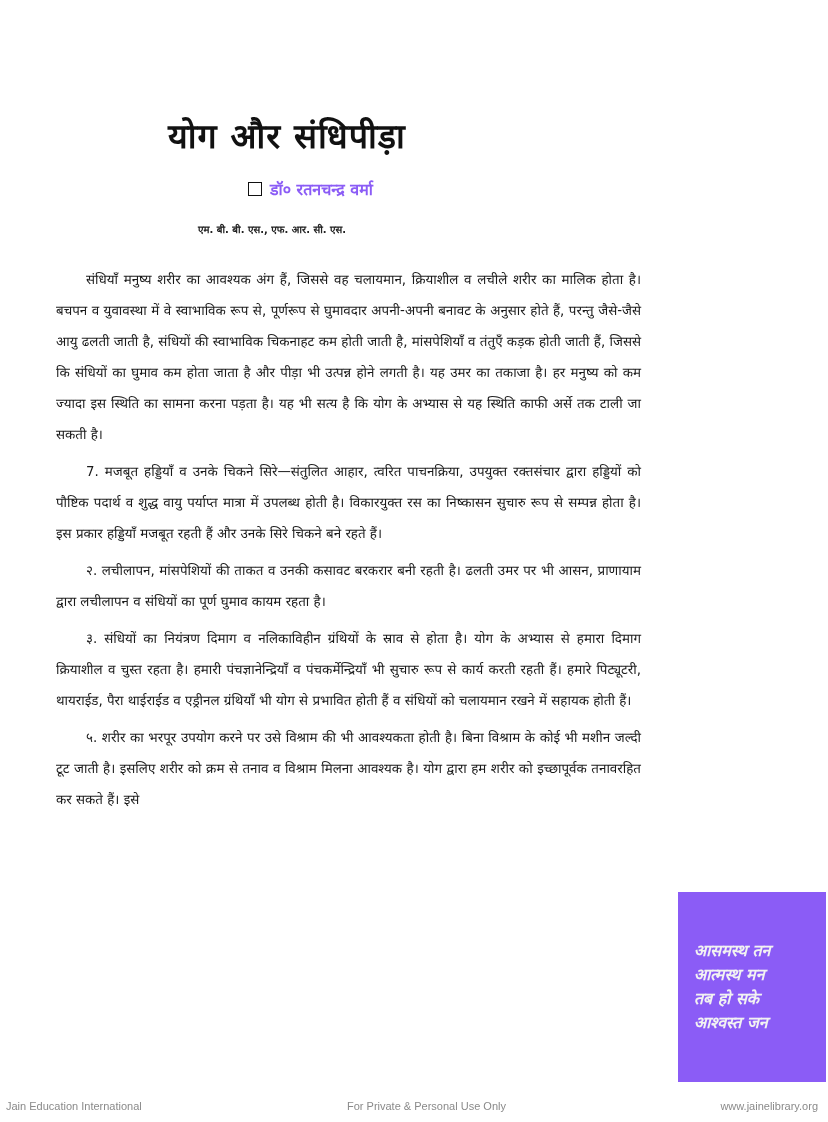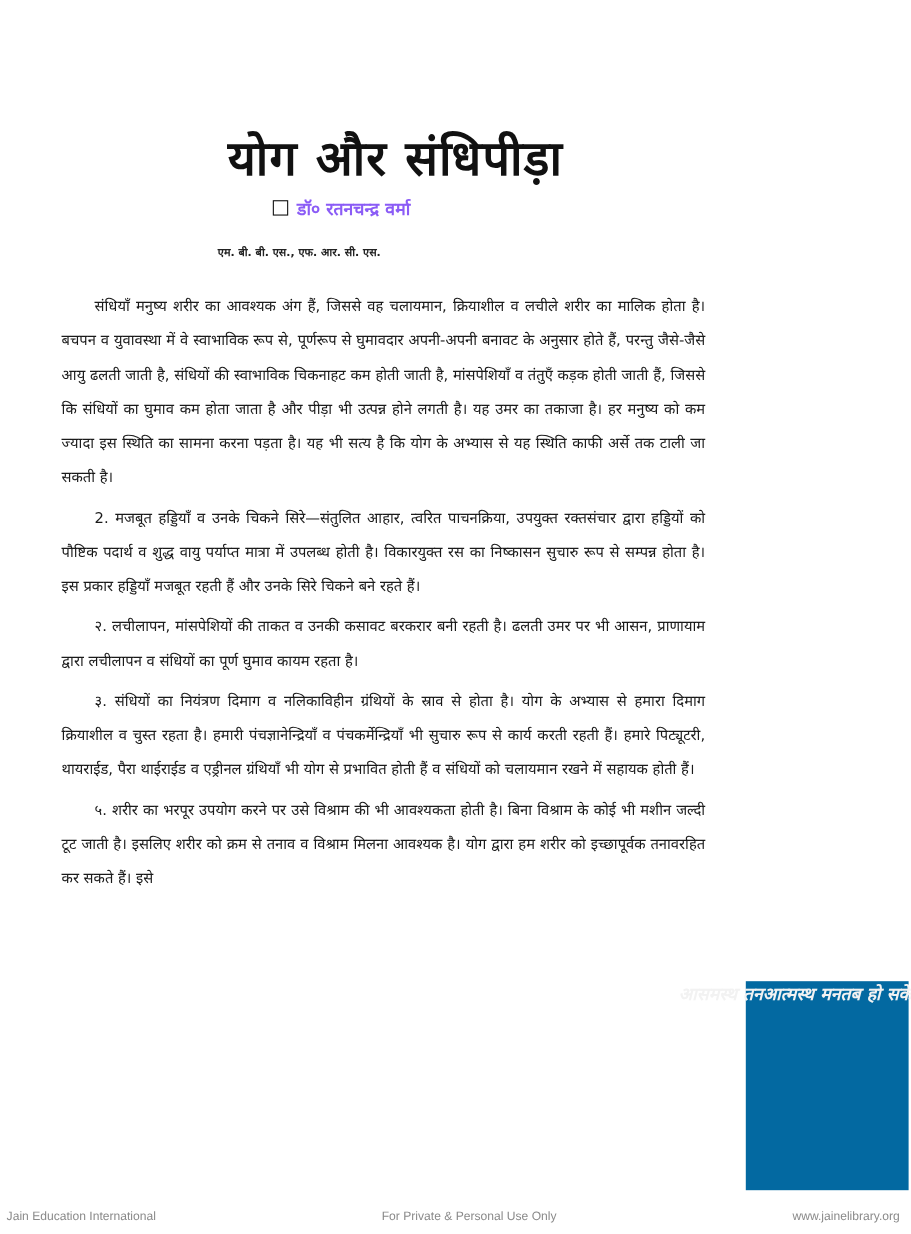--- a/index.html
+++ b/index.html
@@ -2,42 +2,42 @@
 <html><head>
 <meta charset="utf-8">
 <style>
   html, body { margin: 0; padding: 0; }
   body {
     width: 828px; height: 1122px; background: #ffffff; position: relative; overflow: hidden;
     font-family: "DejaVu Sans", sans-serif; color: #1a1a1a;
   }
   .title {
     position: absolute; left: 168px; top: 112px; width: 460px;
-    font-size: 44px; font-weight: bold; letter-spacing: 1px; color: #111;
-    font-family: "DejaVu Sans", sans-serif; white-space: nowrap; margin-left: 39px;
+    font-size: 34px; font-weight: bold; letter-spacing: 1px; color: #111;
+    font-family: "DejaVu Sans", sans-serif; white-space: nowrap;
   }
   .author {
     position: absolute; left: 248px; top: 178px; font-size: 16px; font-weight: bold; color: #8b5cf6;
     display: flex; align-items: center; gap: 8px; white-space: nowrap;
   }
   .author .box {
     display: inline-block; width: 12px; height: 12px; border: 1.5px solid #111; background: #fff;
   }
   .degrees {
     position: absolute; left: 198px; top: 222px; font-size: 10px; color: #222; white-space: nowrap; font-weight: bold;
   }
   .body-text {
     position: absolute; left: 56px; top: 264px; width: 585px;
     font-size: 13.4px; line-height: 31px; color: #1a1a1a; text-align: justify;
   }
   .body-text p { margin: 0 0 6px 0; text-indent: 30px; }
   .body-text p.tight { margin-bottom: 2px; }
   .sidebox {
-    position: absolute; left: 678px; top: 892px; width: 148px; height: 190px; background: #0369a1;
-    display: flex; flex-direction: row; justify-content: center; align-items: flex-start;
+    position: absolute; left: 678px; top: 892px; width: 148px; height: 190px; background: #8b5cf6;
+    display: flex; flex-direction: column; justify-content: center; align-items: flex-start;
     padding-left: 16px; box-sizing: border-box;
   }
   .sidebox .verse-line {
     color: #f2f2f2; font-size: 16px; font-weight: bold; font-style: italic; line-height: 24px; white-space: nowrap;
   }
   .footer {
     position: absolute; top: 1100px; left: 0; width: 828px; height: 20px;
     font-family: "Liberation Sans", sans-serif; font-size: 11px; color: #8a8a8a;
   }
   .footer span { position: absolute; top: 0; }
@@ -52,21 +52,21 @@
 
 <div class="author">
   <span class="box"></span>
   <span>डॉ० रतनचन्द्र वर्मा</span>
 </div>
 
 <div class="degrees">एम. बी. बी. एस., एफ. आर. सी. एस.</div>
 
 <div class="body-text">
   <p>संधियाँ मनुष्य शरीर का आवश्यक अंग हैं, जिससे वह चलायमान, क्रियाशील व लचीले शरीर का मालिक होता है। बचपन व युवावस्था में वे स्वाभाविक रूप से, पूर्णरूप से घुमावदार अपनी-अपनी बनावट के अनुसार होते हैं, परन्तु जैसे-जैसे आयु ढलती जाती है, संधियों की स्वाभाविक चिकनाहट कम होती जाती है, मांसपेशियाँ व तंतुएँ कड़क होती जाती हैं, जिससे कि संधियों का घुमाव कम होता जाता है और पीड़ा भी उत्पन्न होने लगती है। यह उमर का तकाजा है। हर मनुष्य को कम ज्यादा इस स्थिति का सामना करना पड़ता है। यह भी सत्य है कि योग के अभ्यास से यह स्थिति काफी अर्से तक टाली जा सकती है।</p>
-  <p>2. मजबूत हड्डियाँ व उनके चिकने सिरे—संतुलित आहार, त्वरित पाचनक्रिया, उपयुक्त रक्तसंचार द्वारा हड्डियों को पौष्टिक पदार्थ व शुद्ध वायु पर्याप्त मात्रा में उपलब्ध होती है। विकारयुक्त रस का निष्कासन सुचारु रूप से सम्पन्न होता है। इस प्रकार हड्डियाँ मजबूत रहती हैं और उनके सिरे चिकने बने रहते हैं।</p>
+  <p>7. मजबूत हड्डियाँ व उनके चिकने सिरे—संतुलित आहार, त्वरित पाचनक्रिया, उपयुक्त रक्तसंचार द्वारा हड्डियों को पौष्टिक पदार्थ व शुद्ध वायु पर्याप्त मात्रा में उपलब्ध होती है। विकारयुक्त रस का निष्कासन सुचारु रूप से सम्पन्न होता है। इस प्रकार हड्डियाँ मजबूत रहती हैं और उनके सिरे चिकने बने रहते हैं।</p>
   <p>२. लचीलापन, मांसपेशियों की ताकत व उनकी कसावट बरकरार बनी रहती है। ढलती उमर पर भी आसन, प्राणायाम द्वारा लचीलापन व संधियों का पूर्ण घुमाव कायम रहता है।</p>
   <p>३. संधियों का नियंत्रण दिमाग व नलिकाविहीन ग्रंथियों के स्राव से होता है। योग के अभ्यास से हमारा दिमाग क्रियाशील व चुस्त रहता है। हमारी पंचज्ञानेन्द्रियाँ व पंचकर्मेन्द्रियाँ भी सुचारु रूप से कार्य करती रहती हैं। हमारे पिट्यूटरी, थायराईड, पैरा थाईराईड व एड्रीनल ग्रंथियाँ भी योग से प्रभावित होती हैं व संधियों को चलायमान रखने में सहायक होती हैं।</p>
   <p>५. शरीर का भरपूर उपयोग करने पर उसे विश्राम की भी आवश्यकता होती है। बिना विश्राम के कोई भी मशीन जल्दी टूट जाती है। इसलिए शरीर को क्रम से तनाव व विश्राम मिलना आवश्यक है। योग द्वारा हम शरीर को इच्छापूर्वक तनावरहित कर सकते हैं। इसे</p>
 </div>
 
 <div class="sidebox">
   <div class="verse-line">आसमस्थ तन</div>
   <div class="verse-line">आत्मस्थ मन</div>
   <div class="verse-line">तब हो सके</div>
   <div class="verse-line">आश्वस्त जन</div>

